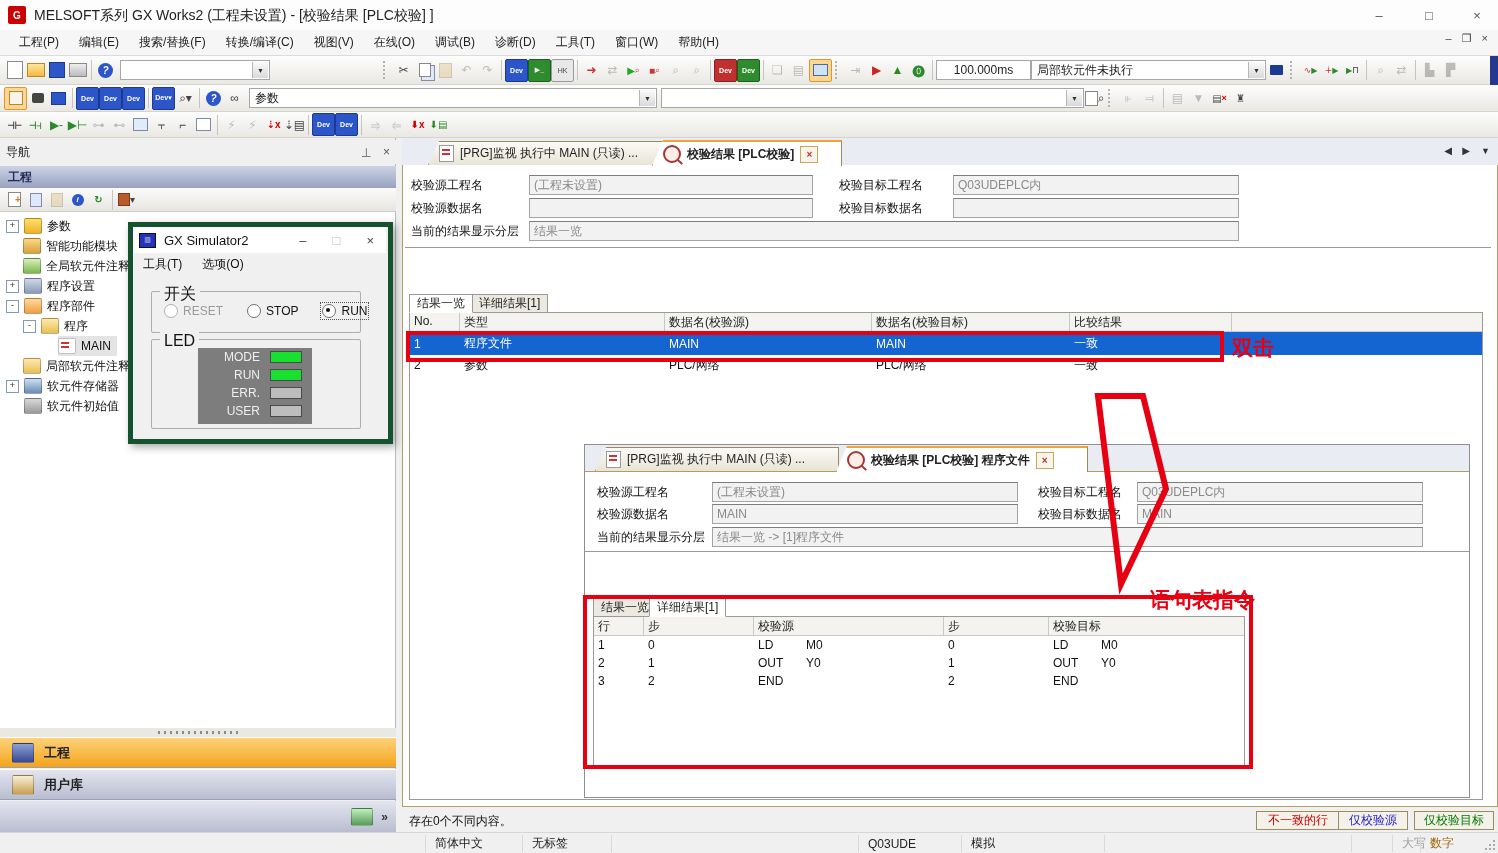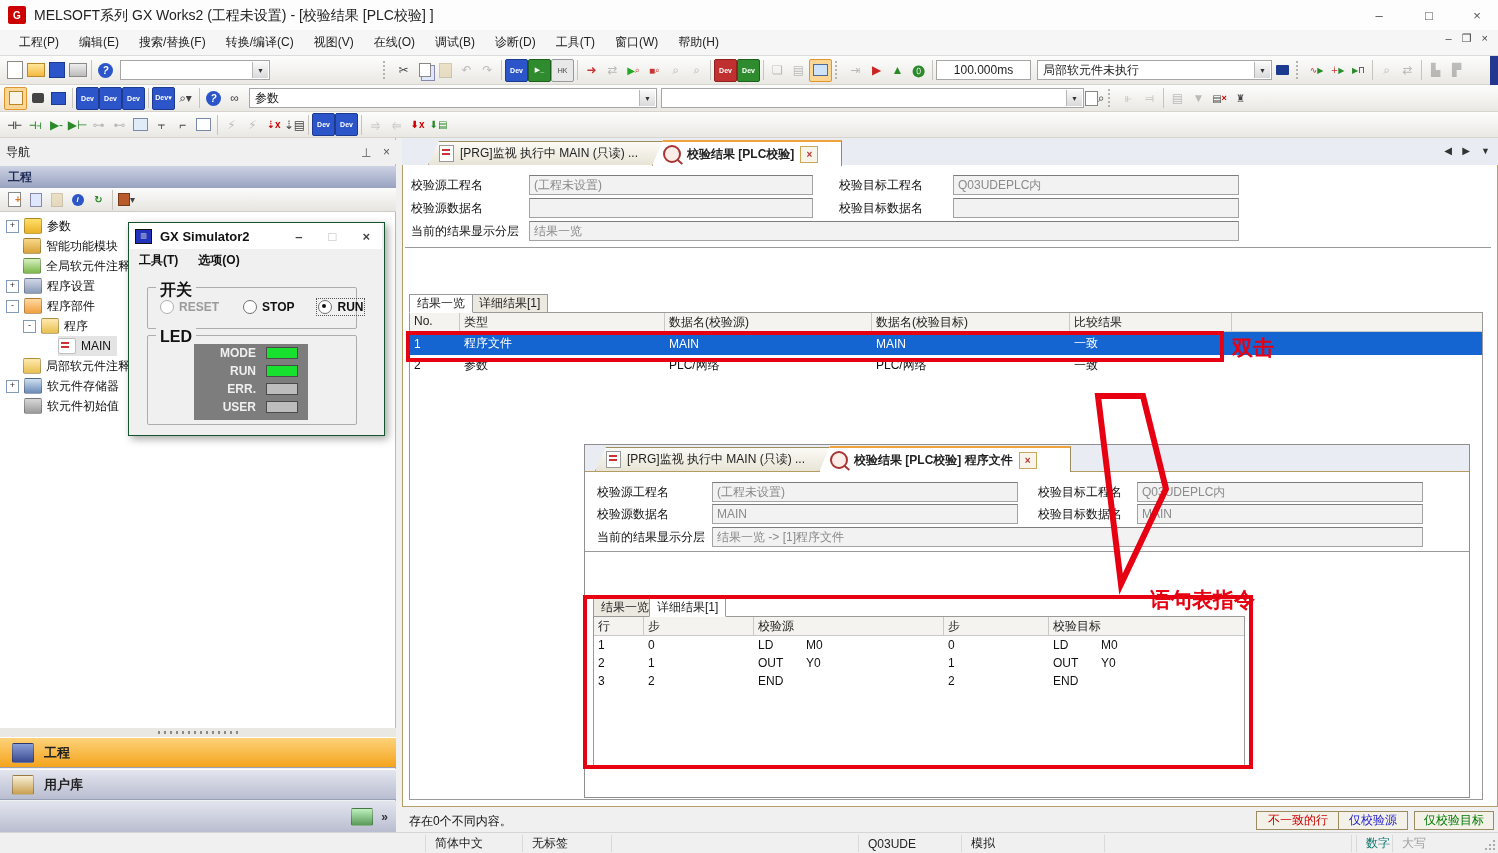--- a/index.html
+++ b/index.html
@@ -81,21 +81,21 @@
   .redtext{position:absolute;color:#e60012;font-weight:bold;font-size:21px;z-index:60;white-space:nowrap;}
   #arrow-svg{position:absolute;left:0;top:0;z-index:55;pointer-events:none;}
   
   .docbottom{left:402px;top:806px;width:1096px;height:26px;background:#f0f0f0;border-top:1px solid #b3a066;box-sizing:border-box;}
   .fbtn{position:absolute;top:4px;height:19px;border:1px solid #9a8c60;background:#f4f1e8;display:flex;align-items:center;justify-content:center;font-size:12px;box-sizing:border-box;}
   .statusbar{left:0;top:832px;width:1498px;height:21px;background:#f0f0f0;border-top:1px solid #d6d6d6;box-sizing:border-box;}
   .scell{position:absolute;top:2px;height:17px;border-left:1px solid #d9d9d9;padding:0 9px;font-size:12px;display:flex;align-items:center;color:#222;}
   .gripdots{position:absolute;right:2px;bottom:2px;width:12px;height:12px;
      background:radial-gradient(circle at 2px 10px,#aaa 1px,transparent 1.5px),radial-gradient(circle at 6px 10px,#aaa 1px,transparent 1.5px),radial-gradient(circle at 10px 10px,#aaa 1px,transparent 1.5px),radial-gradient(circle at 6px 6px,#aaa 1px,transparent 1.5px),radial-gradient(circle at 10px 6px,#aaa 1px,transparent 1.5px),radial-gradient(circle at 10px 2px,#aaa 1px,transparent 1.5px);}
   
-  .simdlg{left:128px;top:222px;width:255px;height:212px;background:#f0f0f0;border:1px solid #14532d;box-shadow:3px 3px 8px rgba(0,0,0,.35);z-index:40;font-weight:bold;}
+  .simdlg{left:128px;top:222px;width:255px;height:212px;background:#f0f0f0;border:5px solid #14532d;box-shadow:3px 3px 8px rgba(0,0,0,.35);z-index:40;}
   .simtitle{position:absolute;left:0;top:0;width:253px;height:26px;background:#fff;display:flex;align-items:center;padding-left:6px;box-sizing:border-box;gap:8px;font-size:13px;color:#111;}
   .simico{width:15px;height:13px;background:#2233bb;border:1px solid #111;display:flex;align-items:center;justify-content:center;color:#ddd;font-size:7px;}
   .simmenu{position:absolute;left:0;top:26px;width:253px;height:22px;background:#f0f0f0;display:flex;align-items:center;gap:20px;padding-left:10px;box-sizing:border-box;}
   .grp{position:absolute;border:1px solid #adadad;border-radius:2px;}
   .grp .glab{position:absolute;left:8px;top:-8px;background:#f0f0f0;padding:0 4px;font-size:16px;color:#111;}
   .radio{display:flex;align-items:center;gap:5px;font-size:12px;color:#111;}
   .rdot{width:12px;height:12px;border-radius:50%;border:1px solid #707070;background:#fff;position:relative;flex:0 0 auto;}
   .radio.checked .rdot::after{content:"";position:absolute;left:3px;top:3px;width:4px;height:4px;border-radius:50%;background:#111;}
   .radio.disabled{color:#9b9b9b;}
   .radio.focused{outline:1px dotted #555;outline-offset:1px;}
@@ -194,21 +194,21 @@
     <div class="ic sel-ic">
         <i style="width:13px;height:10px;background:#cfe3f8;border:1px solid #4a6aa0;"></i>
       </div>
     <div class="grip"></div>
     <div class="ic fade">⇥</div>
     <div class="ic" style="color:#c22;">▶</div>
     <div class="ic" style="color:#2a8a2a;">▲</div>
     <div class="ic" style="color:#2a8a2a;">⓿</div>
     <div class="sep"></div>
     <div class="timebox">100.000ms</div>
-    <div class="combo" style="width:235px;margin-left:6px;">
+    <div class="combo" style="width:235px;">
       <span>局部软元件未执行</span>
       <span class="dd">▼</span>
     </div>
     <div class="ic">
         <i style="width:13px;height:10px;background:#1c3a90;border-radius:1px;"></i>
       </div>
     <div class="grip"></div>
     <div class="ic">
         <span style="color:#c33;font-size:9px;">∿</span>
         <span style="color:#2a8a2a;font-size:8px;">▶</span>
@@ -468,21 +468,21 @@
       </div>
     </div>
   </div>
 
   <div class="ab innerwin">
     <div class="innerstrip">
       <div class="dtab" style="left:10px;width:222px;top:2px;height:23px;">
         <i class="prgic"></i>
         <span>[PRG]监视 执行中 MAIN (只读) ...</span>
       </div>
-      <div class="dtab active" style="left:234px;width:230px;top:1px;height:24px;">
+      <div class="dtab active" style="left:251px;width:230px;top:1px;height:24px;">
         <i class="chkic"></i>
         <span>校验结果 [PLC校验] 程序文件</span>
         <span class="tclose">×</span>
       </div>
     </div>
     <div class="flab" style="left:12px;top:37px;">校验源工程名</div>
     <div class="inp" style="left:127px;top:37px;width:296px;">(工程未设置)</div>
     <div class="flab" style="left:453px;top:37px;">校验目标工程名</div>
     <div class="inp" style="left:552px;top:37px;width:276px;">Q03UDEPLC内</div>
     <div class="flab" style="left:12px;top:59px;">校验源数据名</div>
@@ -559,21 +559,21 @@
 
   <div class="ab statusbar">
     <div class="scell" style="left:425px;width:96px;">简体中文</div>
     <div class="scell" style="left:522px;width:88px;">无标签</div>
     <div class="scell" style="left:611px;width:246px;"></div>
     <div class="scell" style="left:858px;width:102px;">Q03UDE</div>
     <div class="scell" style="left:961px;width:142px;">模拟</div>
     <div class="scell" style="left:1104px;width:246px;"></div>
     <div class="scell" style="left:1351px;width:40px;"></div>
     <div class="scell" style="left:1392px;width:42px;color:#a0a0a0;">大写</div>
-    <div class="scell" style="left:1356px;width:44px;color:#0f766e;">数字</div>
+    <div class="scell" style="left:1420px;width:44px;color:#a16207;">数字</div>
     <div class="gripdots"></div>
   </div>
 
   <div class="ab simdlg">
     <div class="simtitle">
       <i class="simico">▥</i>
       <span>GX Simulator2</span>
       <span style="margin-left:auto;display:flex;gap:26px;padding-right:12px;color:#444;">
         <span>–</span>
         <span style="color:#bbb;">□</span>

